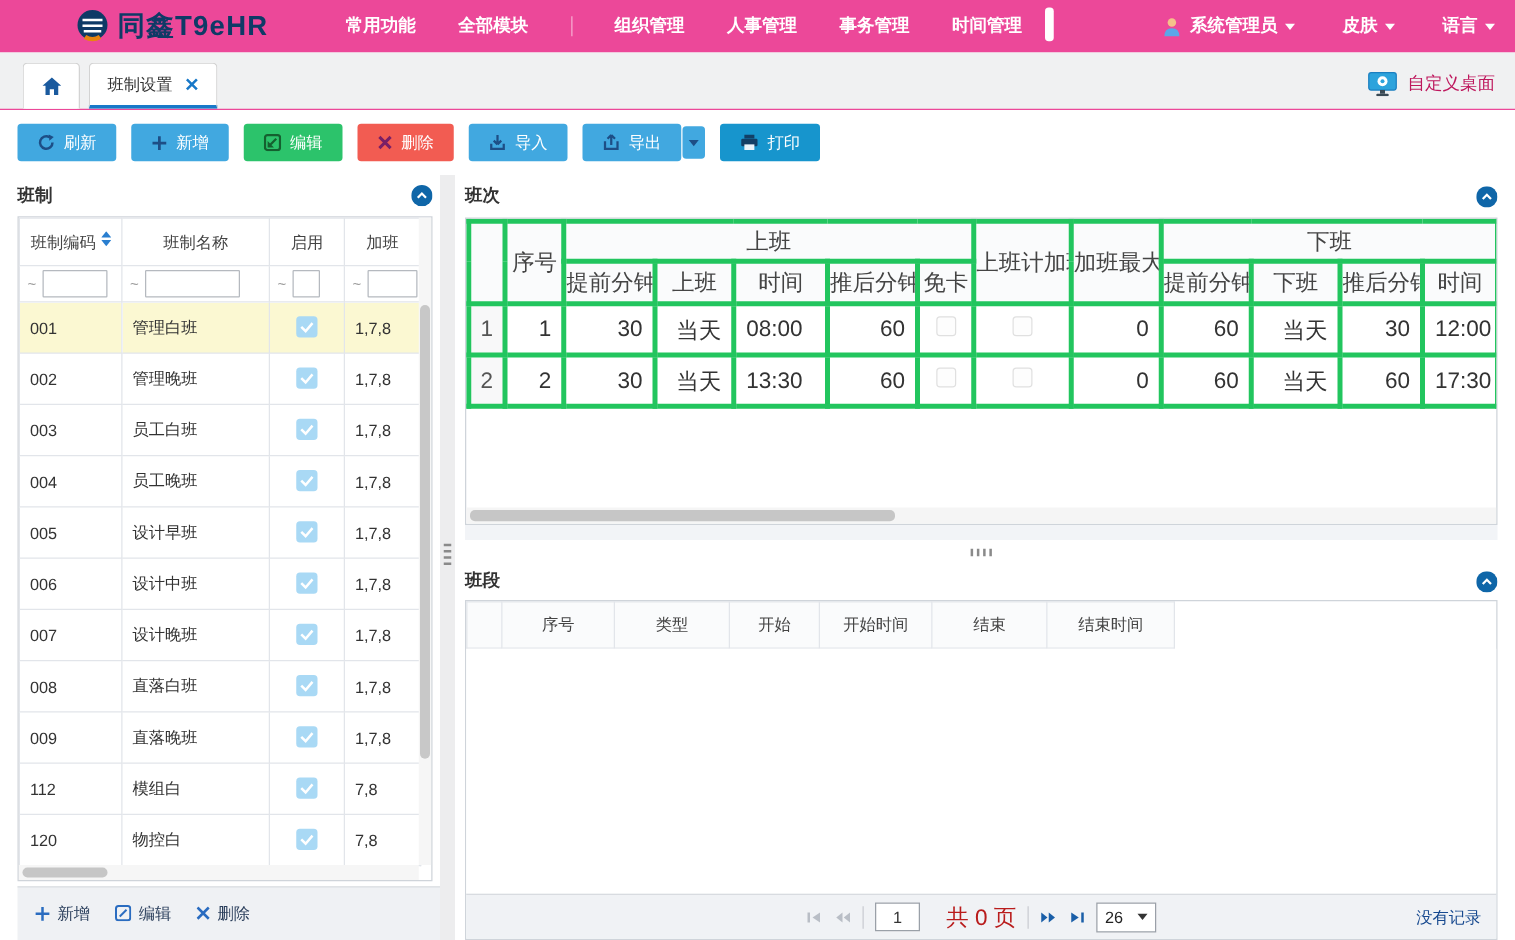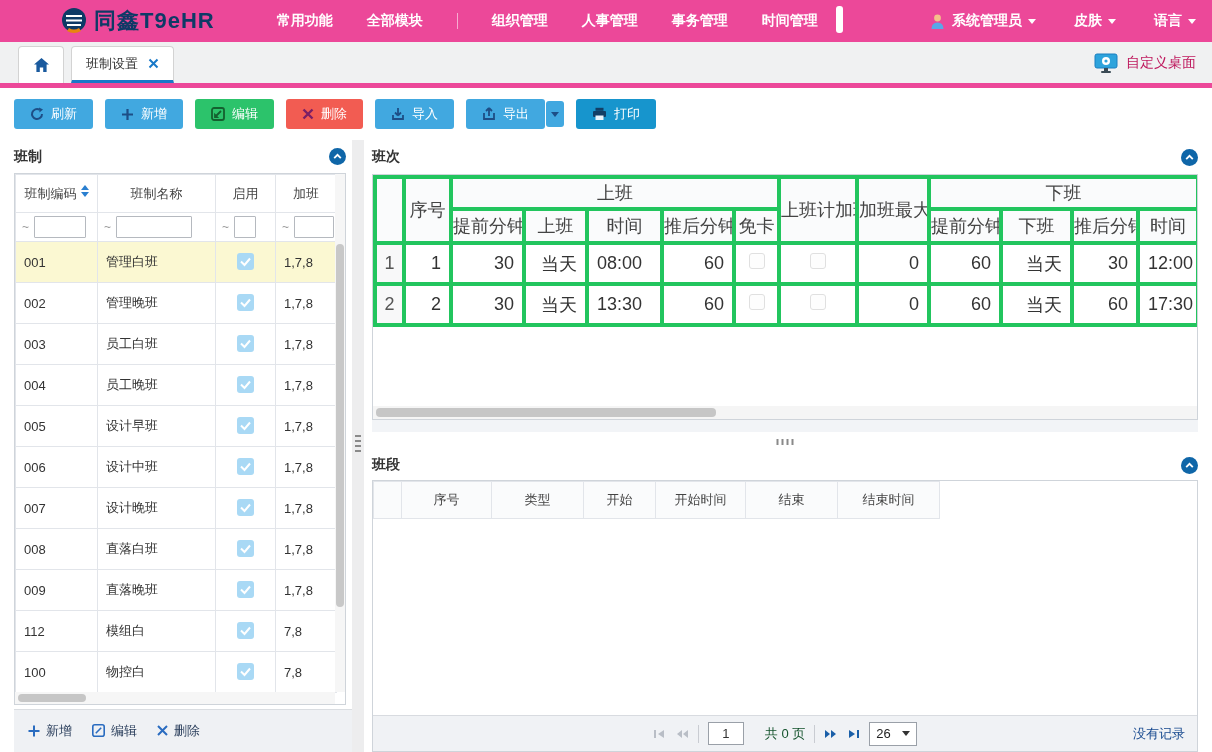--- a/index.html
+++ b/index.html
@@ -13,21 +13,21 @@
   .logo-text { font-size:22px; font-weight:bold; color:#0e3a66; margin-left:6px; letter-spacing:1px; }
   .menus { display:flex; align-items:center; margin-left:62px; column-gap:34px; }
   .menu-item { color:#fff; font-size:14px; font-weight:bold; text-decoration:none; cursor:pointer; white-space:nowrap; }
   .nav-div { width:1px; height:16px; background:rgba(255,255,255,.55); }
   .nav-scrollbar { position:absolute; left:836px; top:6px; width:7px; height:27px; background:#fff; border-radius:3px; }
   .nav-right { position:absolute; right:16px; top:0; height:42px; display:flex; align-items:center; column-gap:38px; }
   .nav-right .item { display:flex; align-items:center; color:#fff; font-size:14px; font-weight:bold; cursor:pointer; column-gap:6px; }
   .caret-down { width:0; height:0; border-left:4px solid transparent; border-right:4px solid transparent; border-top:5px solid #fff; display:inline-block; }
 
   
-  .tabbar { height:46px; background:#f0f1f2; display:flex; align-items:flex-end; padding:0 16px 0 18px; position:relative; flex:0 0 46px; border-bottom:5px solid #ec4899; }
+  .tabbar { height:46px; background:#f0f1f2; display:flex; align-items:flex-end; padding:0 16px 0 18px; position:relative; flex:0 0 46px; border-bottom:1px solid #ec4899; }
   .tab { background:#fff; border:1px solid #d3d3d3; border-bottom:none; border-radius:4px 4px 0 0; height:37px; display:flex; align-items:center; justify-content:center; margin-right:7px; padding:0 14px; cursor:pointer; }
   .tab.home { width:46px; padding:0; }
   .tab.active { border-bottom:3px solid #1878c8; font-size:13px; color:#333; column-gap:10px; }
   .custom-desktop { position:absolute; right:16px; bottom:10px; display:flex; align-items:center; column-gap:8px; font-size:14px; color:#be185d; cursor:pointer; }
 
   
   .toolbar { height:52px; background:#fff; display:flex; align-items:center; padding-left:14px; column-gap:12px; flex:0 0 52px; }
   .btn { height:30px; border:none; border-radius:3px; color:#fff; font-size:13px; display:flex; align-items:center; justify-content:center; column-gap:7px; padding:0 16px; cursor:pointer; font-family:inherit; }
   .btn.blue { background:#41a8e0; }
   .btn.green { background:#2cc36b; }
@@ -89,21 +89,21 @@
   .hdots i { width:2px; height:6px; background:#8a8a8a; }
   .seg-title { height:30px; }
   .gtable-wrap { flex:1; border:1px solid #cfd4da; display:flex; flex-direction:column; background:#fff; min-height:0; }
   .gtable { width:566px; }
   .gtable th { border:1px solid #e2e5ea; height:37px; font-size:13px; font-weight:normal; color:#444; background:#fafbfc; text-align:center; }
   .gbody { flex:1; background:#fff; }
   .pager { height:36px; background:#f0f2f5; border-top:1px solid #d8dbe0; display:flex; align-items:center; justify-content:center; position:relative; column-gap:9px; }
   .pager .pdiv { width:1px; height:18px; background:#c9ccd2; }
   .pbtn { line-height:0; cursor:pointer; }
   .page-input { width:36px; height:23px; border:1px solid #9aa0a8; text-align:center; font-size:13px; color:#333; outline:none; }
-  .ptext { font-size:13px; color:#14532d;margin-left:12px; }
+  .ptext { font-size:18px; color:#b91c1c;margin-left:12px; }
   .size-select { width:48px; height:24px; background:#fff; border:1px solid #9aa0a8; display:flex; align-items:center; justify-content:space-between; padding:0 6px; font-size:13px; color:#222; cursor:pointer;text-align:center; }
   .sel-caret { width:0; height:0; border-left:4px solid transparent; border-right:4px solid transparent; border-top:5px solid #333; }
   .no-records { position:absolute; right:12px; font-size:13px; color:#17498f;font-family:Liberation Mono, monospace; }
 </style>
 </head>
 <body>
 
 <div class="page">
 
   <header class="navbar">
@@ -364,21 +364,21 @@
               </tr>
             <tr class="lrow">
                 <td>112</td>
                 <td>模组白</td>
                 <td class="cb"><span class="checkbox-on"><svg width="17" height="12" viewBox="0 0 17 12">
                       <path d="M4 5.5 L7.5 9 L13 2.5" stroke="#fff" stroke-width="2" fill="none"></path>
                     </svg></span></td>
                 <td>7,8</td>
               </tr>
             <tr class="lrow">
-                <td>100</td>
+                <td>120</td>
                 <td>物控白</td>
                 <td class="cb"><span class="checkbox-on"><svg width="17" height="12" viewBox="0 0 17 12">
                       <path d="M4 5.5 L7.5 9 L13 2.5" stroke="#fff" stroke-width="2" fill="none"></path>
                     </svg></span></td>
                 <td>7,8</td>
               </tr>
           </tbody>
         </table>
         <div class="vscroll">
             <div class="vthumb"></div>

